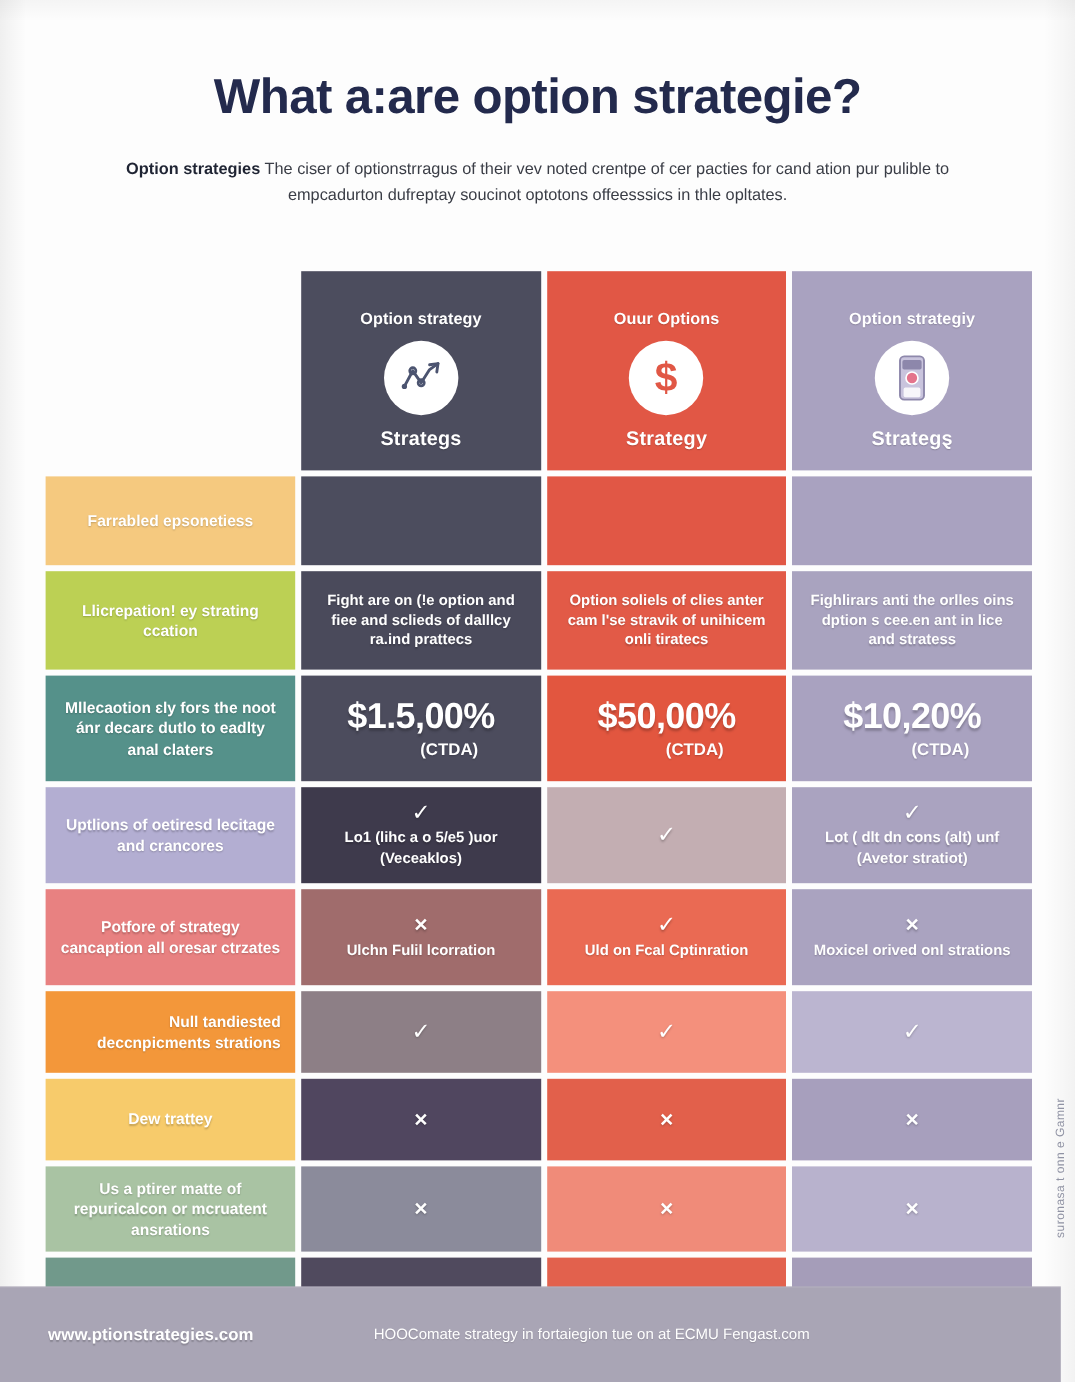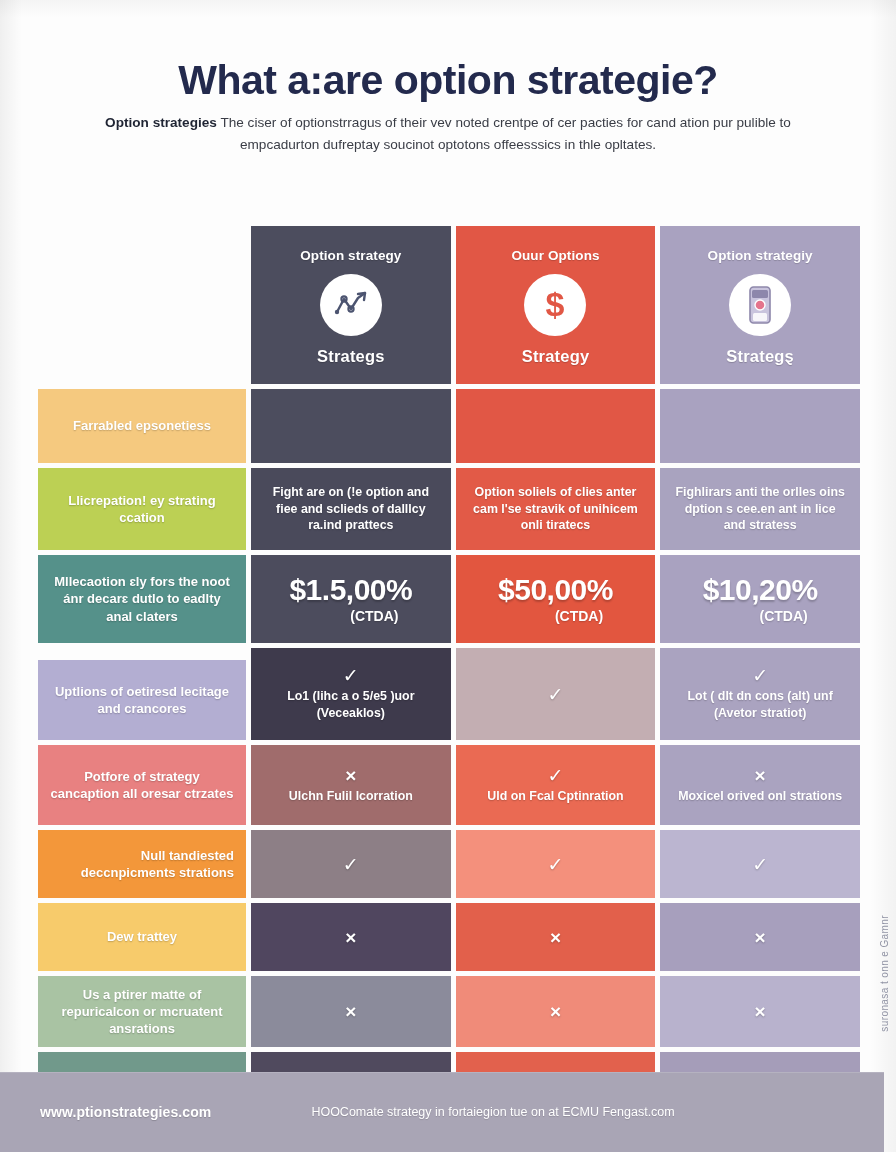--- a/index.html
+++ b/index.html
@@ -32,21 +32,21 @@
   .head {
     padding: 58px 56px 0 56px;
     text-align: center;
   }
   .title {
     font-size: 41px;
     font-weight: 700;
     letter-spacing: -0.5px;
     color: #232a4d;
     line-height: 1.12;
-    margin-bottom: 8px;
+    margin-bottom: 26px;
   }
   .subtitle {
     font-size: 13.6px;
     line-height: 1.62;
     color: #3a3d46;
     max-width: 700px;
     margin: 0 auto;
     padding: 0 6px;
   }
   .subtitle .lead { font-weight: 700; color: #1f2433; }
@@ -63,21 +63,21 @@
     display: grid;
     grid-template-columns: 208px 1fr 1fr 1fr;
     column-gap: 5px;
     row-gap: 5px;
   }
 
   
   .corner-blank { background: transparent; }
 
   .colhead {
-    padding: 22px 10px 16px;
+    padding: 32px 10px 16px;
     display: flex;
     flex-direction: column;
     align-items: center;
     justify-content: flex-start;
     gap: 11px;
     min-height: 158px;
     color: #ffffff;
   }
   .colhead-top {
     font-size: 13.5px;
@@ -258,21 +258,21 @@
           <div class="sub">(CTDA)</div>
         </div>
         <div class="cell" style="background: rgb(226, 86, 63); min-height: 88px;">
           <div class="big">$50,00%</div>
           <div class="sub">(CTDA)</div>
         </div>
         <div class="cell" style="background: rgb(169, 162, 192); min-height: 88px;">
           <div class="big">$10,20%</div>
           <div class="sub">(CTDA)</div>
         </div>
-        <div class="rowlabel" style="background: rgb(179, 174, 210); min-height: 80px; margin-top: 12px;">Uptlions of oetiresd lecitage and crancores</div>
+        <div class="rowlabel" style="background: rgb(179, 174, 210); min-height: 80px;">Uptlions of oetiresd lecitage and crancores</div>
         <div class="cell" style="background: rgb(62, 58, 76); min-height: 80px;">
           <div class="mark">✓</div>
           <div class="txt">Lo1 (lihc a o 5/e5 )uor (Veceaklos)</div>
         </div>
         <div class="cell" style="background: rgb(195, 174, 178); min-height: 80px;">
           <div class="mark">✓</div>
         </div>
         <div class="cell" style="background: rgb(170, 163, 192); min-height: 80px;">
           <div class="mark">✓</div>
           <div class="txt">Lot ( dlt dn cons (alt) unf (Avetor stratiot)</div>

